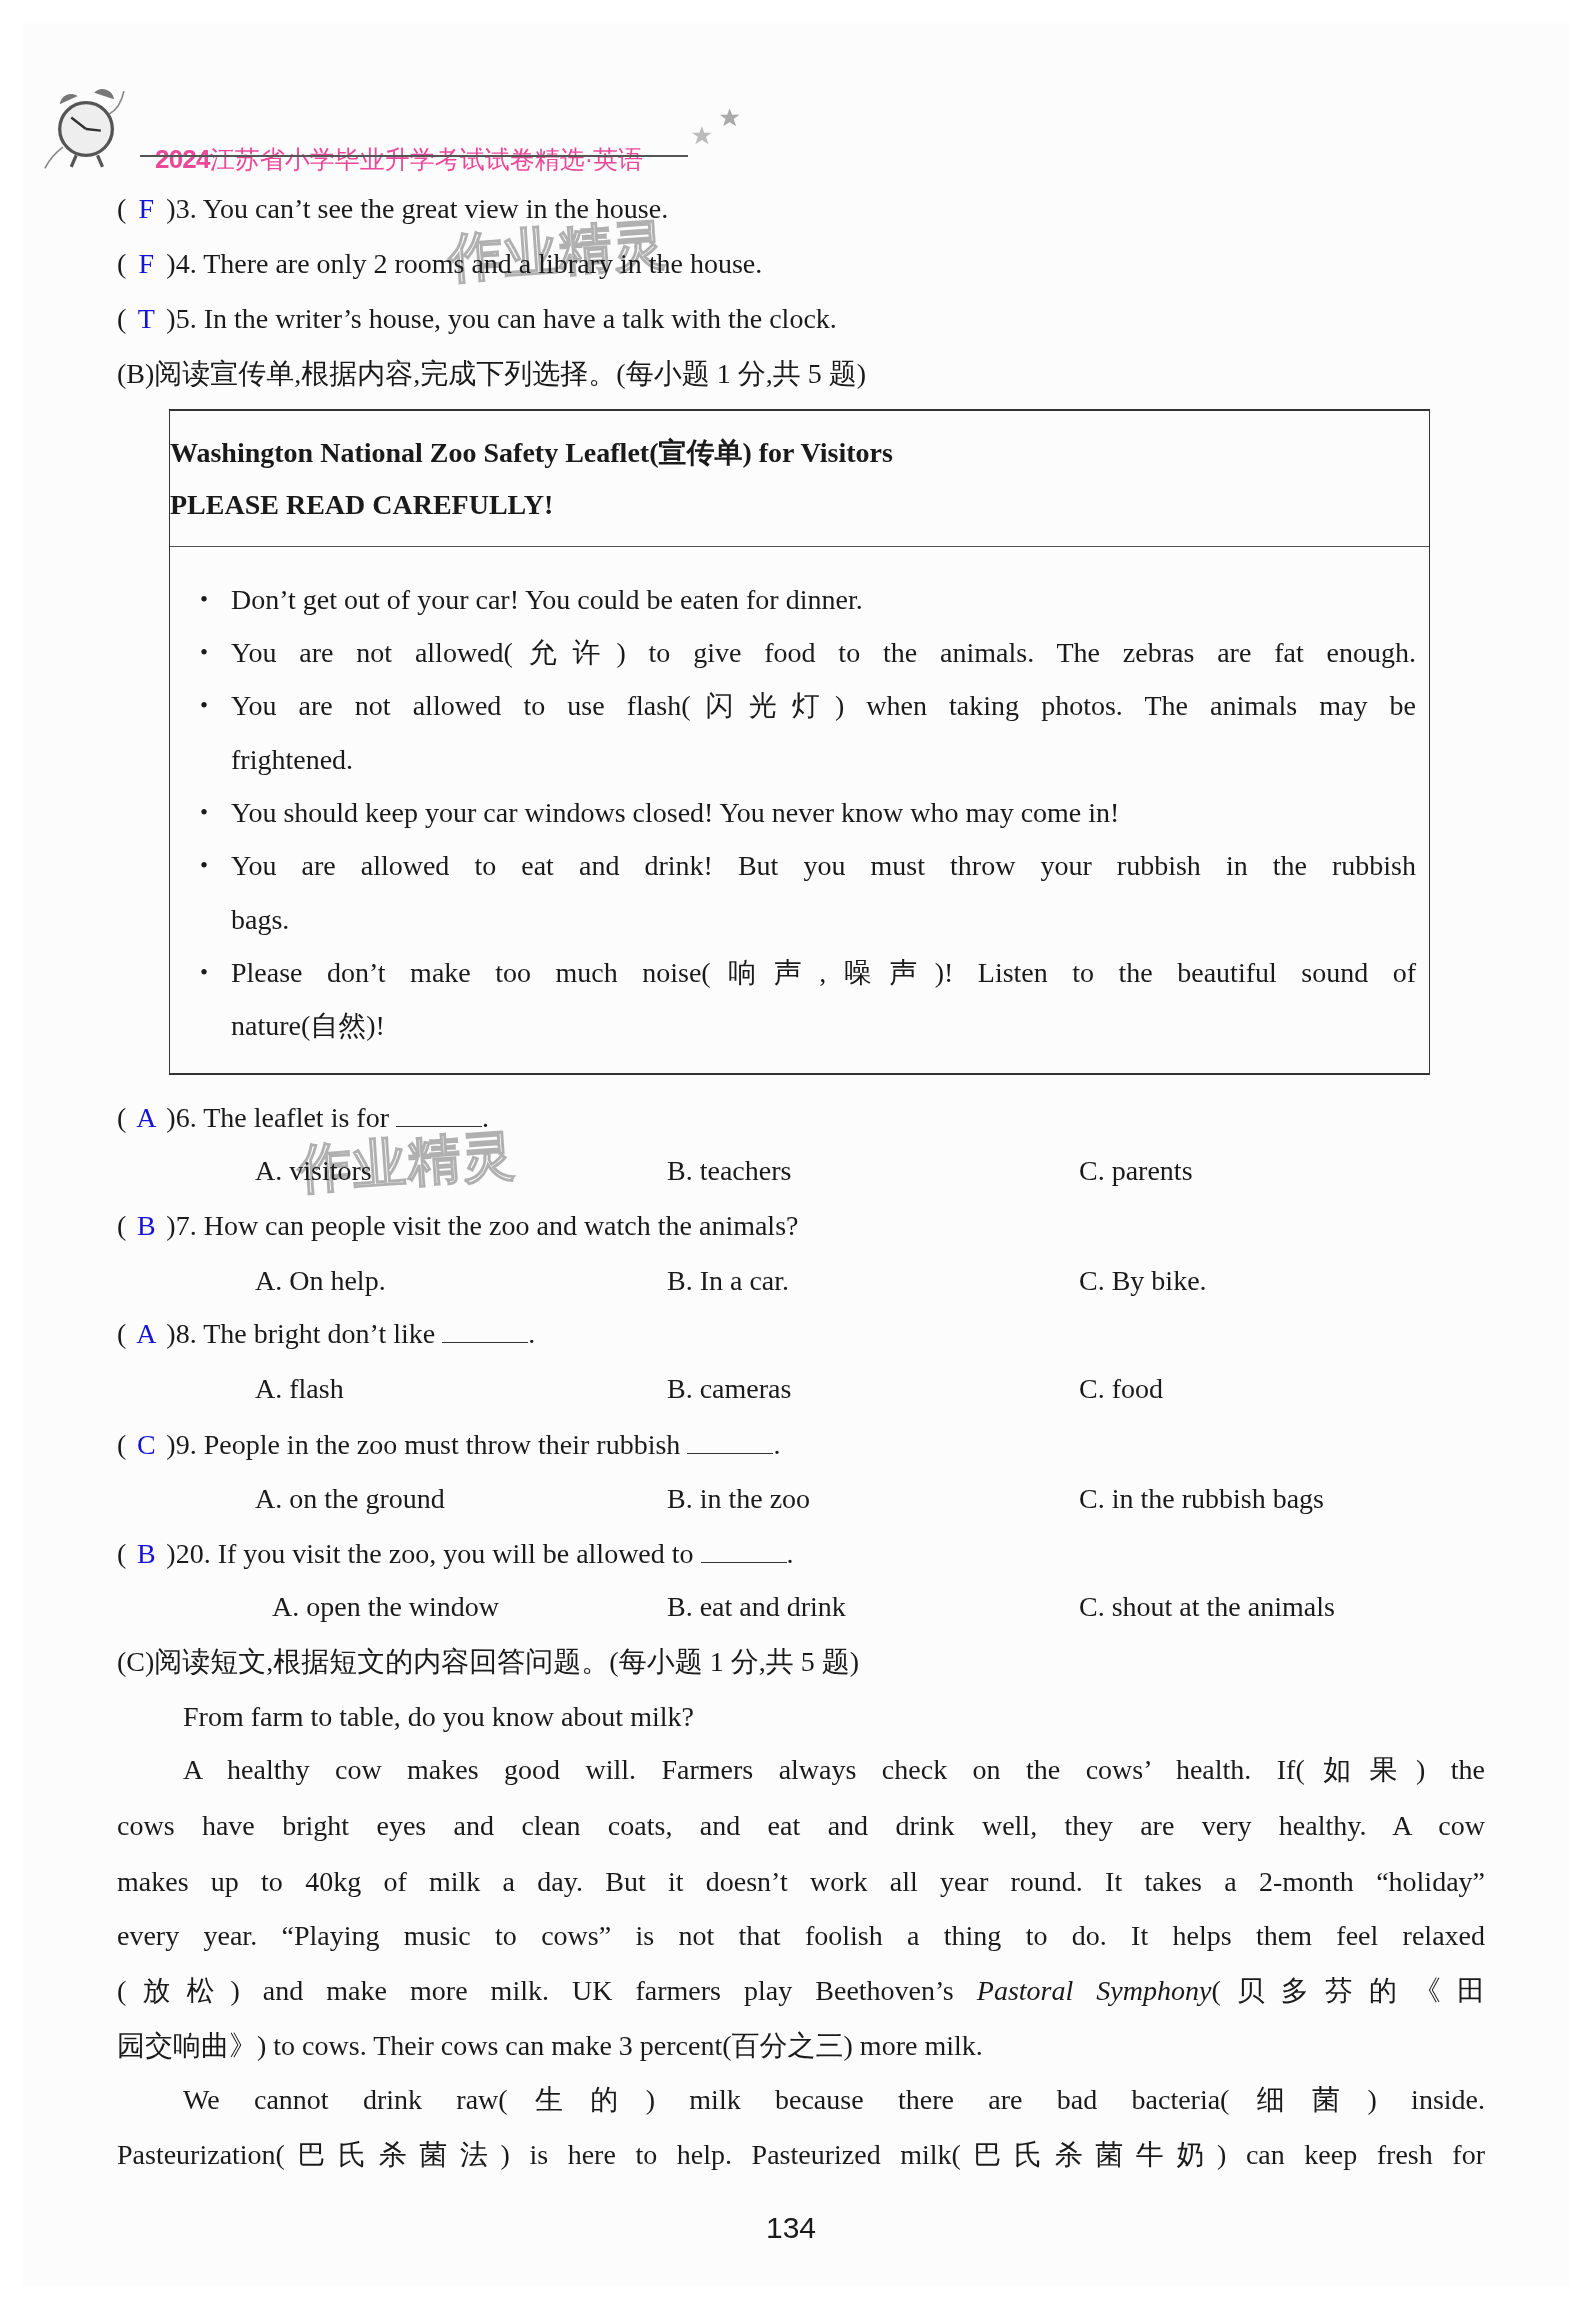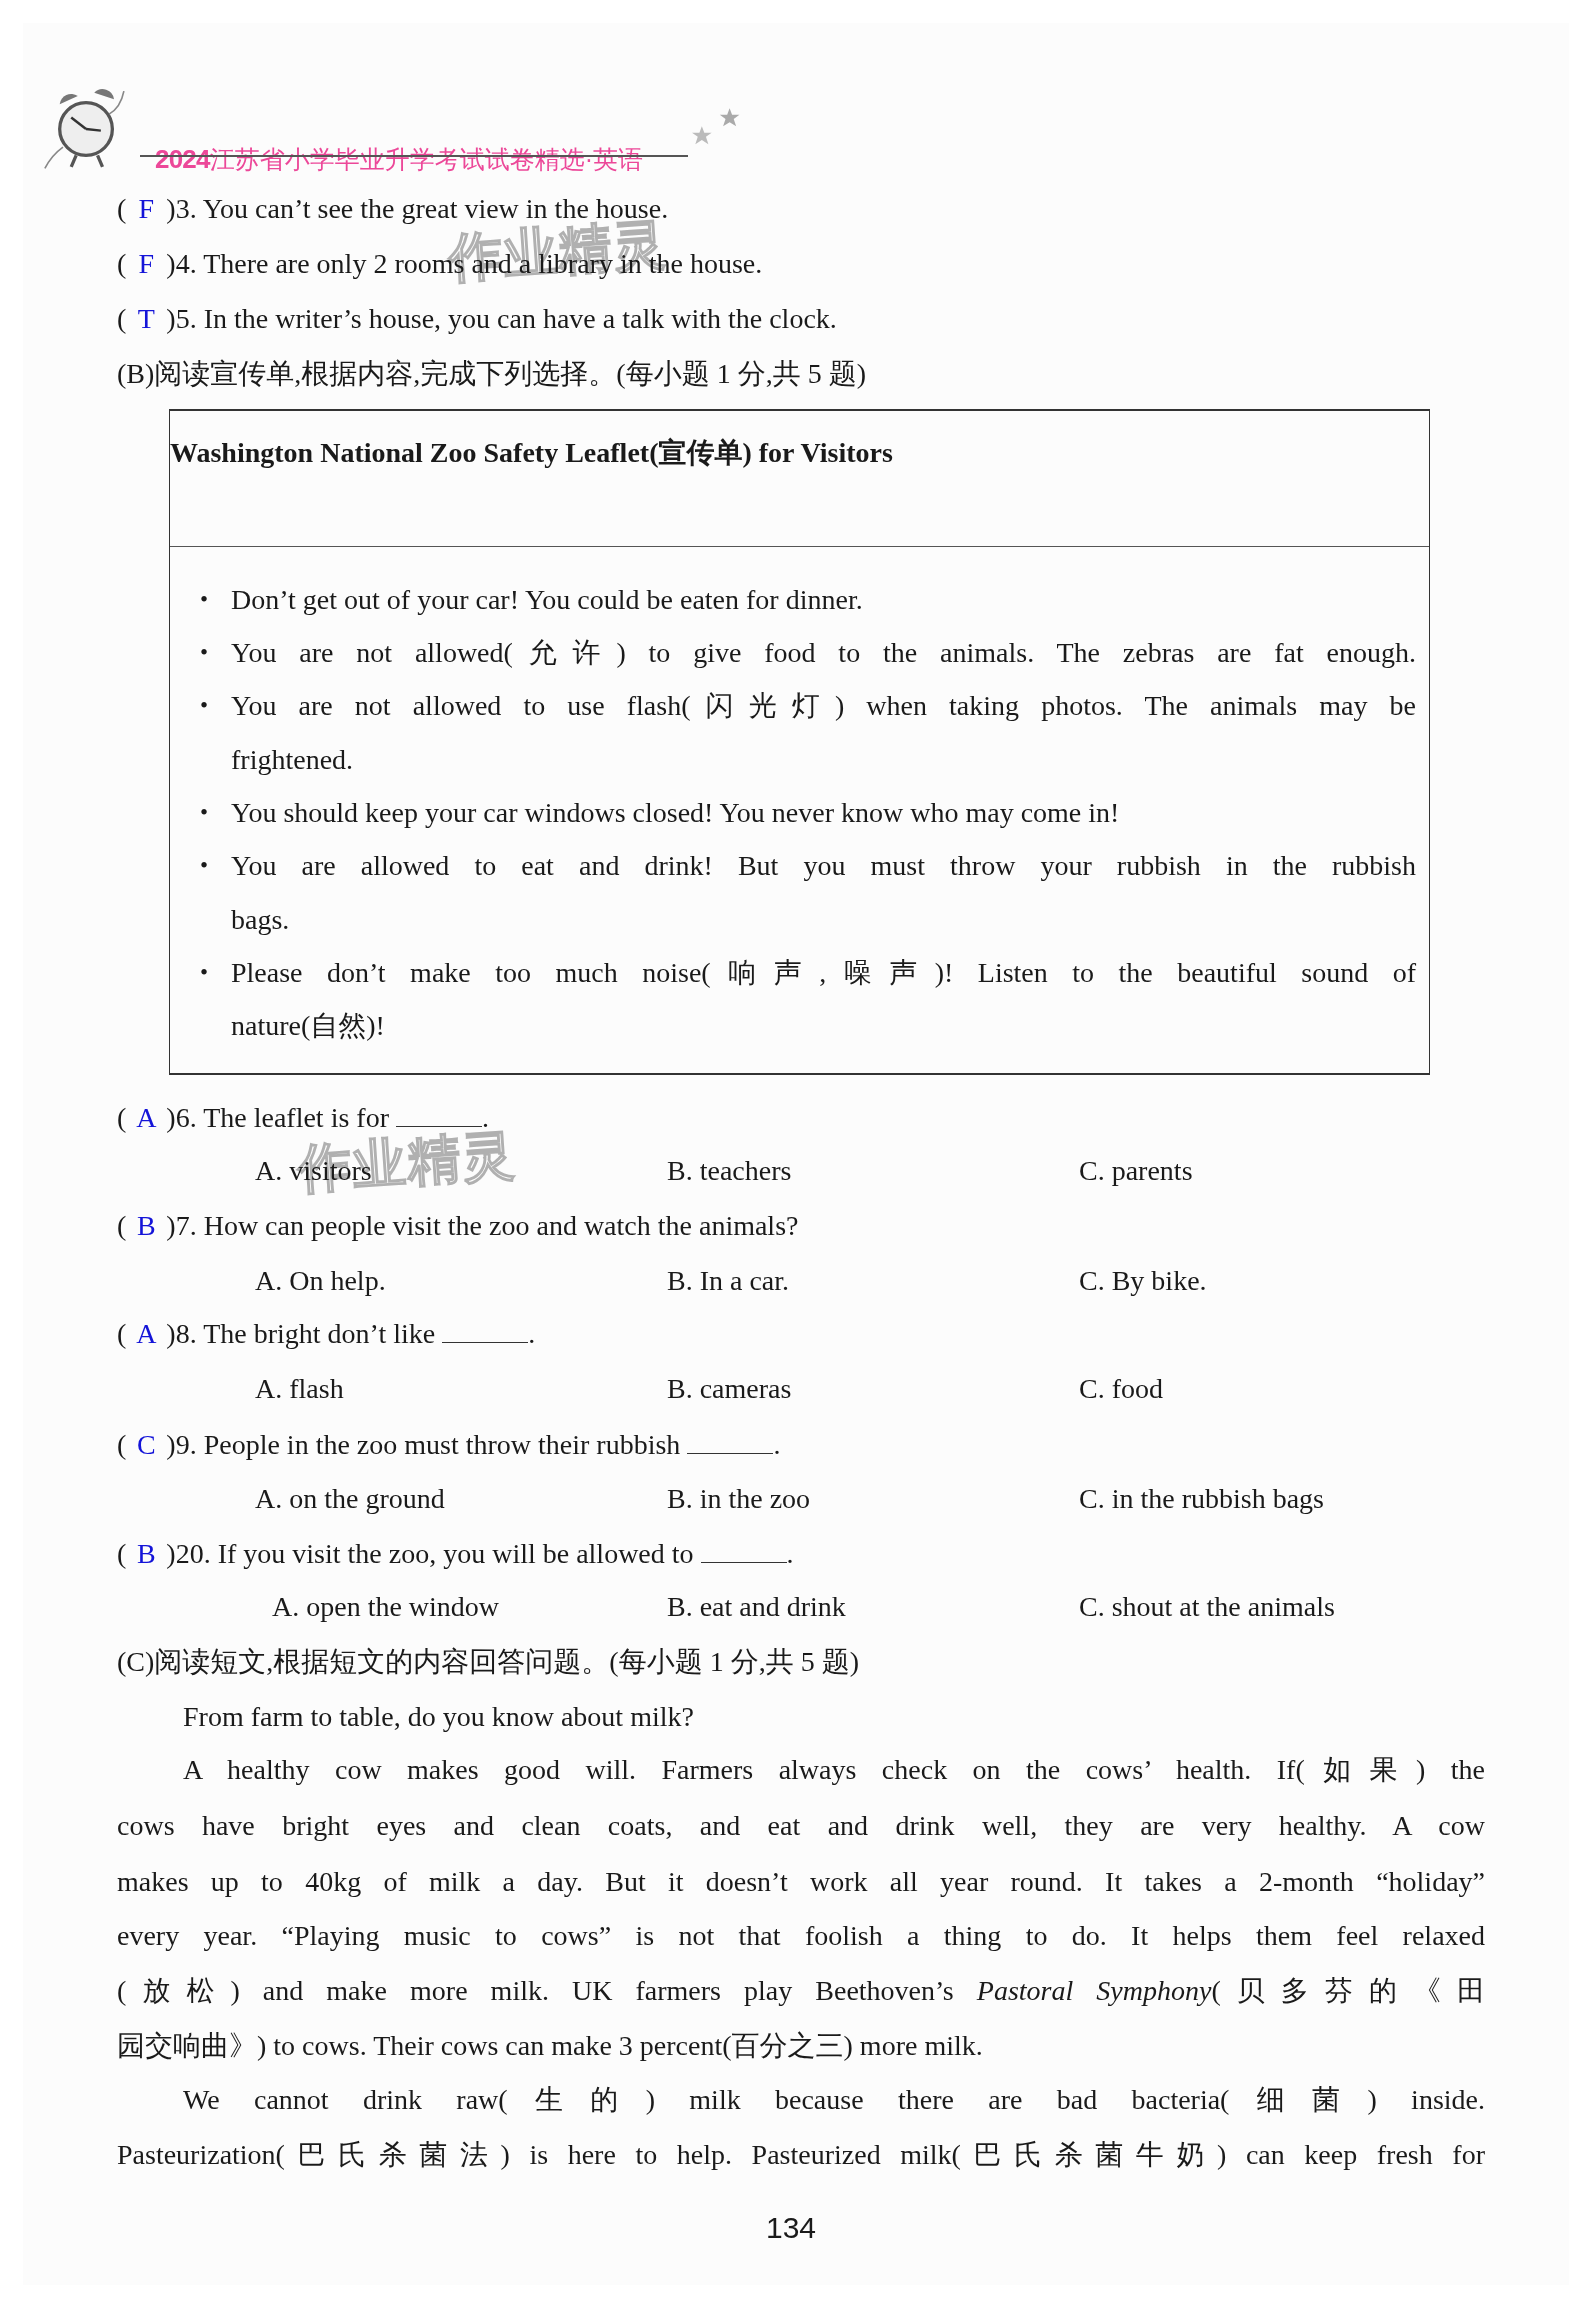--- a/index.html
+++ b/index.html
@@ -73,20 +73,21 @@
 </div>
 <div class="line" style="left:117px;top:302px">
   <span class="paren">(</span><span class="ans">T</span><span class="paren">)</span><span>5.</span> <span>In the writer’s house, you can have a talk with the clock.</span>
 </div>
 
 <div class="line" style="left:117px;top:357px">(B)阅读宣传单,根据内容,完成下列选择。(每小题 1 分,共 5 题)</div>
 
 <div class="leaflet">
   <div class="leaf-head">
     <div class="leaf-title" style="top:25px">Washington National Zoo Safety Leaflet(宣传单) for Visitors</div>
+    <div class="leaf-title" style="top:77px">PLEASE READ CAREFULLY!</div>
   </div>
 
   <div class="bullet-line" style="top:172px">
     <span class="bullet-dot">•</span>
     <span class="bullet-text last">Don’t get out of your car! You could be eaten for dinner.</span>
   </div>
   <div class="bullet-line" style="top:225px">
     <span class="bullet-dot">•</span>
     <span class="bullet-text">You are not allowed(允许) to give food to the animals. The zebras are fat enough.</span>
   </div>

